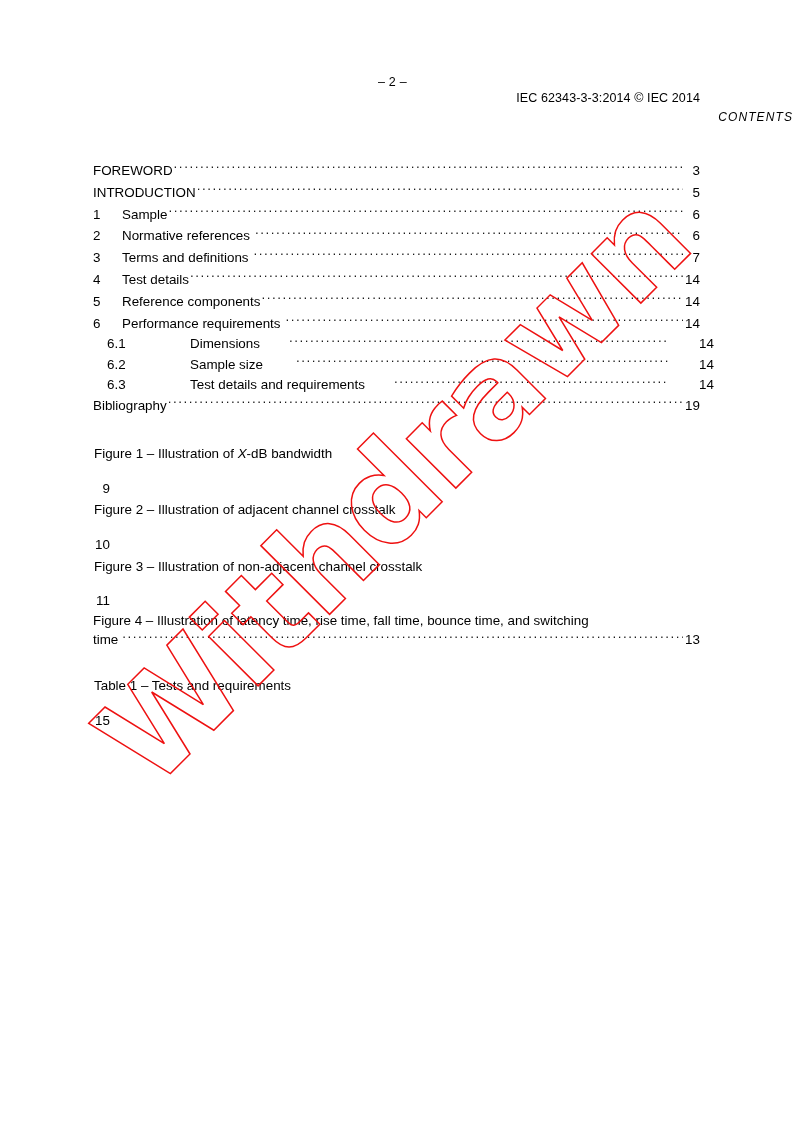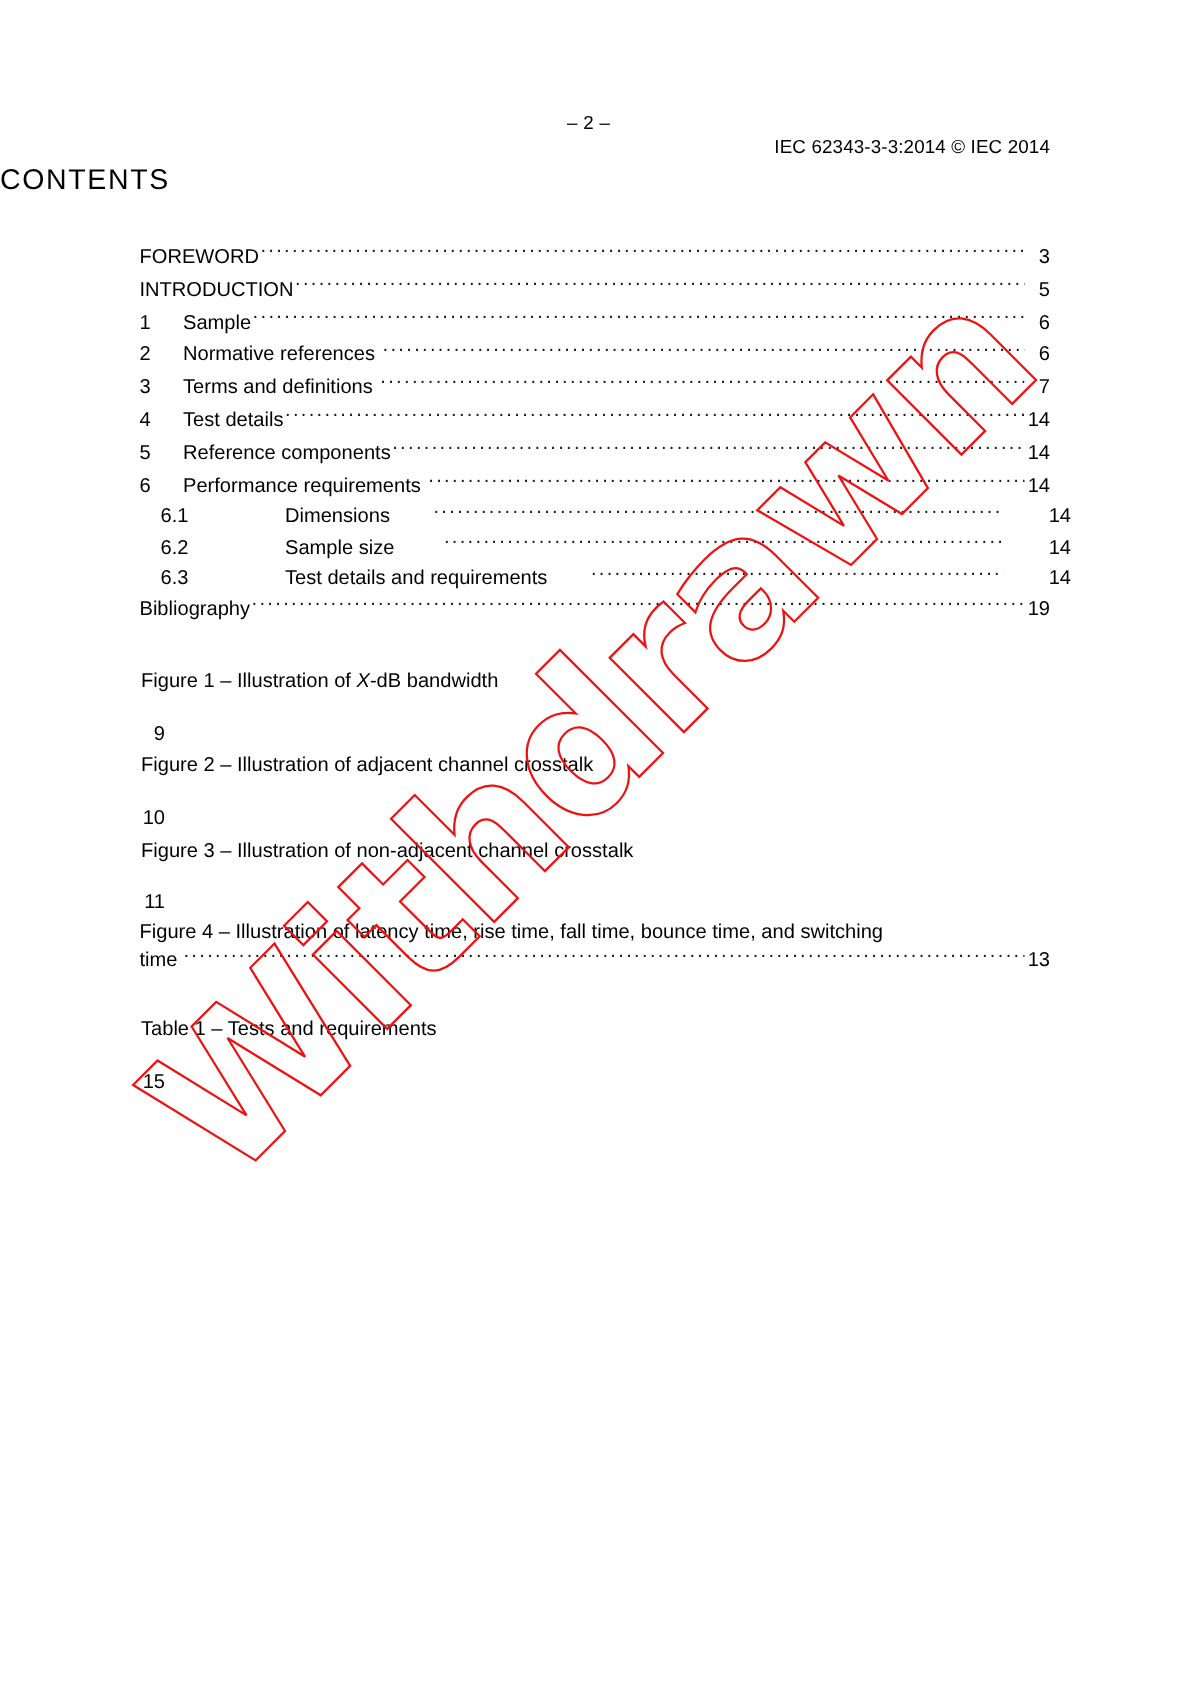--- a/index.html
+++ b/index.html
@@ -44,23 +44,24 @@
     letter-spacing: 0.1px;
     white-space: nowrap;
   }
 
   
   #contents-title {
     position: absolute;
     left: 0;
     top: 110px;
     width: 793px;
-    text-align: left;
-    font-size: 19px;
+    text-align: right;
+    font-size: 12px;
     letter-spacing: 1.1px;
+    font-style: italic;
   }
 
   
   #toc {
     position: absolute;
     left: 93px;
     top: 160px;
     width: 607px;
   }
 

